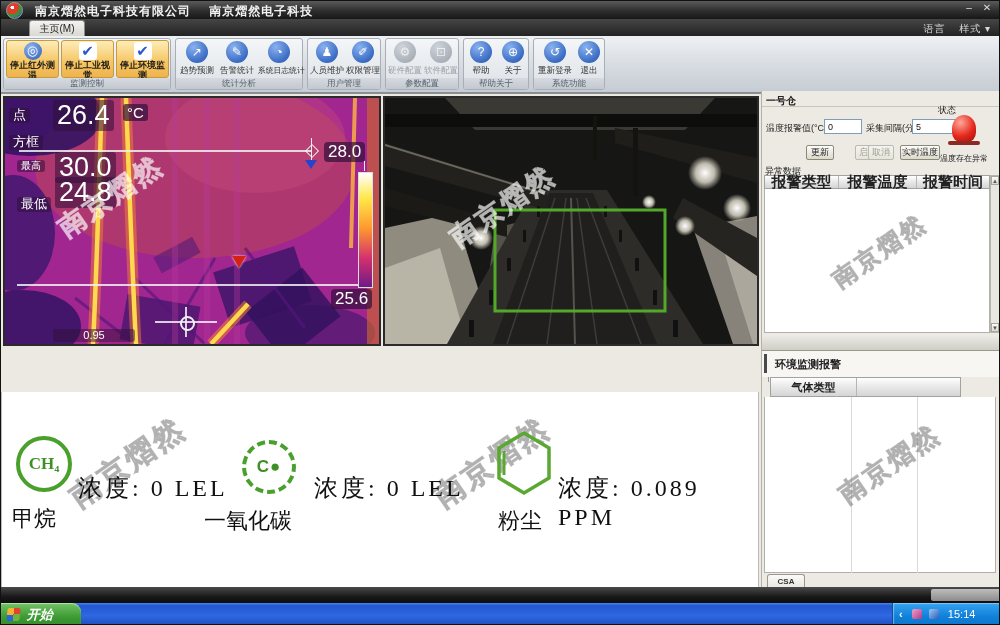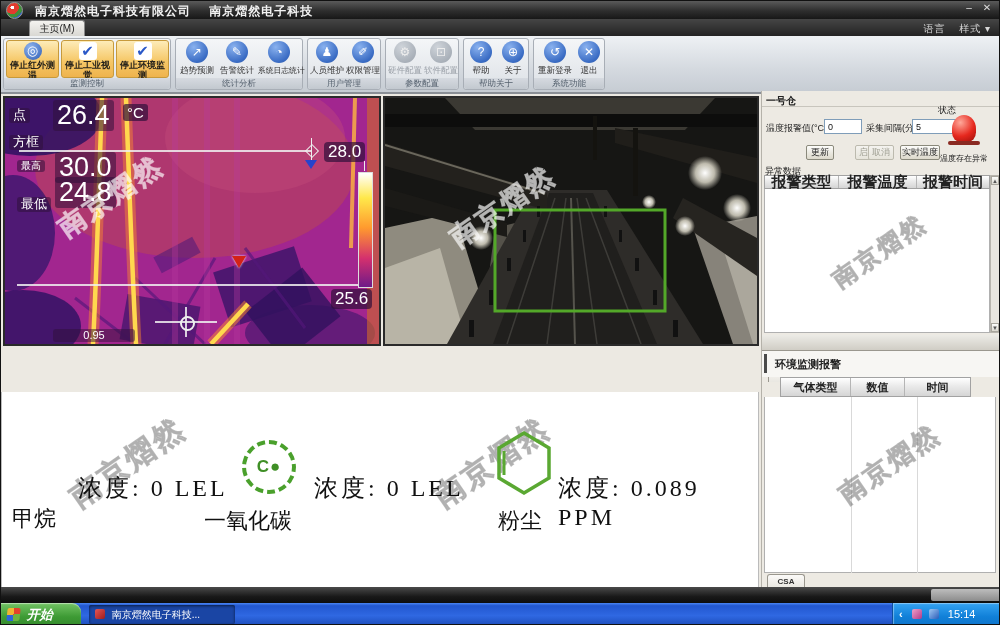--- a/index.html
+++ b/index.html
@@ -313,20 +313,23 @@
       <rect x="110" y="112" width="170" height="101" fill="none" stroke="#53a829" stroke-width="3"></rect>
     </svg>
     <div class="wm" style="left:58px;top:128px;font-size:27px;">南京熠然</div>
   </div>
 
 
   <div class="env-body">
     <div class="wm dark" style="left:60px;top:92px;font-size:30px;">南京熠然</div>
     <div class="wm dark" style="left:424px;top:92px;font-size:30px;">南京熠然</div>
 
+    <div class="ring" style="left:14px;top:44px;width:56px;height:56px;border:4px solid #4aa02c;">
+      <span style="color:#3f8f26;font-size:17px;font-weight:bold;font-family:'Liberation Serif','DejaVu Serif',serif;">CH₄</span>
+    </div>
     <div class="gas-name" style="left:10px;top:112px;">甲烷</div>
     <div class="gas-val" style="left:76px;top:80px;">浓度: 0 LEL</div>
 
     <div class="ring" style="left:240px;top:48px;width:54px;height:54px;border:4px dashed #4aa02c;">
       <span style="color:#3f8f26;font-size:17px;font-weight:bold;letter-spacing:1px;">C●</span>
     </div>
     <div class="gas-name" style="left:202px;top:114px;">一氧化碳</div>
     <div class="gas-val" style="left:312px;top:80px;">浓度: 0 LEL</div>
 
     <svg class="abs" style="left:492px;top:38px;" width="60" height="66" viewBox="0 0 60 66">
@@ -372,21 +375,21 @@
 
     <div class="abs" style="left:0;top:244px;width:240px;height:16px;background:linear-gradient(#ecebe6,#d0cdc5);border-bottom:1px solid #9a978e;box-sizing:border-box;">
       <div class="ptab" style="left:6px;top:1px;width:44px;height:14px;font-size:9px;line-height:14px;margin-top:31px;">一期</div>
     </div>
 
     <div class="abs" style="left:0;top:260px;width:240px;height:26px;background:#f7f6f3;">
       <div class="abs" style="left:2px;top:3px;width:3px;height:19px;background:#4a4a4a;"></div>
       <div class="abs" style="left:13px;top:6px;font-size:11px;font-weight:bold;">环境监测报警</div>
     </div>
 
-    <div class="thead" style="left:18px;top:286px;width:191px;height:20px;">
+    <div class="thead" style="left:8px;top:286px;width:191px;height:20px;flex-direction:column;">
       <div style="width:86px;line-height:18px;font-size:11px;">气体类型</div>
       <div style="width:66px;line-height:18px;font-size:11px;">数值</div>
       <div style="width:80px;line-height:18px;font-size:11px;">时间</div>
     </div>
     <div class="tbody" style="left:2px;top:306px;width:232px;height:176px;">
       <div class="colline" style="left:86px;top:0;height:176px;"></div>
       <div class="colline" style="left:152px;top:0;height:176px;"></div>
     </div>
     <div class="wm dark" style="left:70px;top:392px;font-size:26px;">南京熠然</div>
 
@@ -394,24 +397,20 @@
   </div>
 
   <div class="bstrip">
     <div class="grip"></div>
   </div>
 
   <div class="taskbar">
     <div class="startbtn">
       <span class="winflag"></span>
       <span>开始</span>
-    </div>
-    <div class="taskbtn active" style="left:88px;width:146px;">
-      <span class="ticon" style="background:linear-gradient(135deg,#e65555,#9e1d1d);"></span>
-      <span>南京熠然电子科技...</span>
     </div>
     <div class="tray">
       <span style="margin-left:6px;font-weight:bold;">‹</span>
       <span class="ticon" style="background:linear-gradient(135deg,#f0a0c8,#b03a8a);margin-left:6px;"></span>
       <span class="ticon" style="background:linear-gradient(135deg,#9ec8f4,#2a5cb8);"></span>
       <span style="margin-left:2px;">15:14</span>
     </div>
   </div>
 
 </div>

